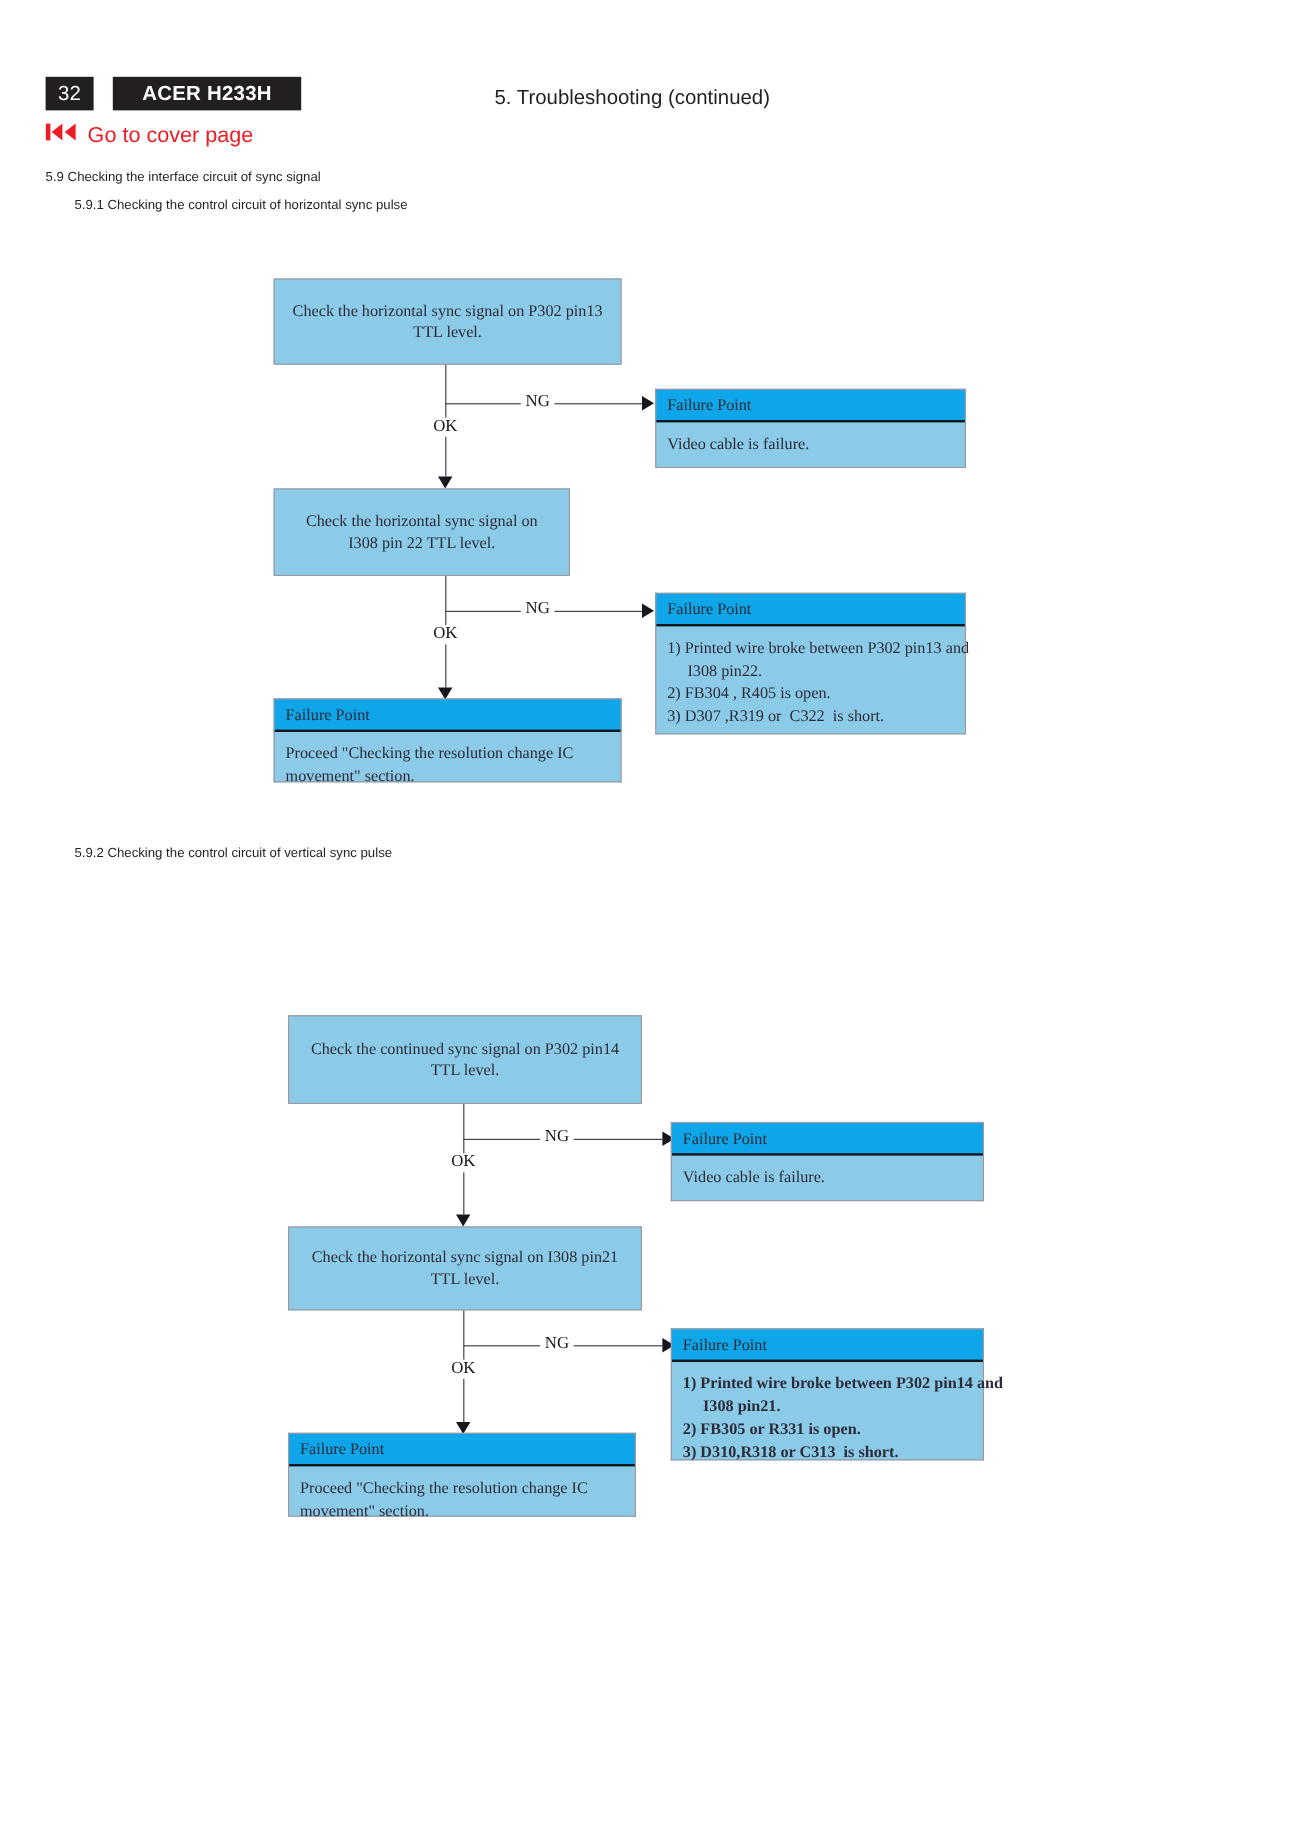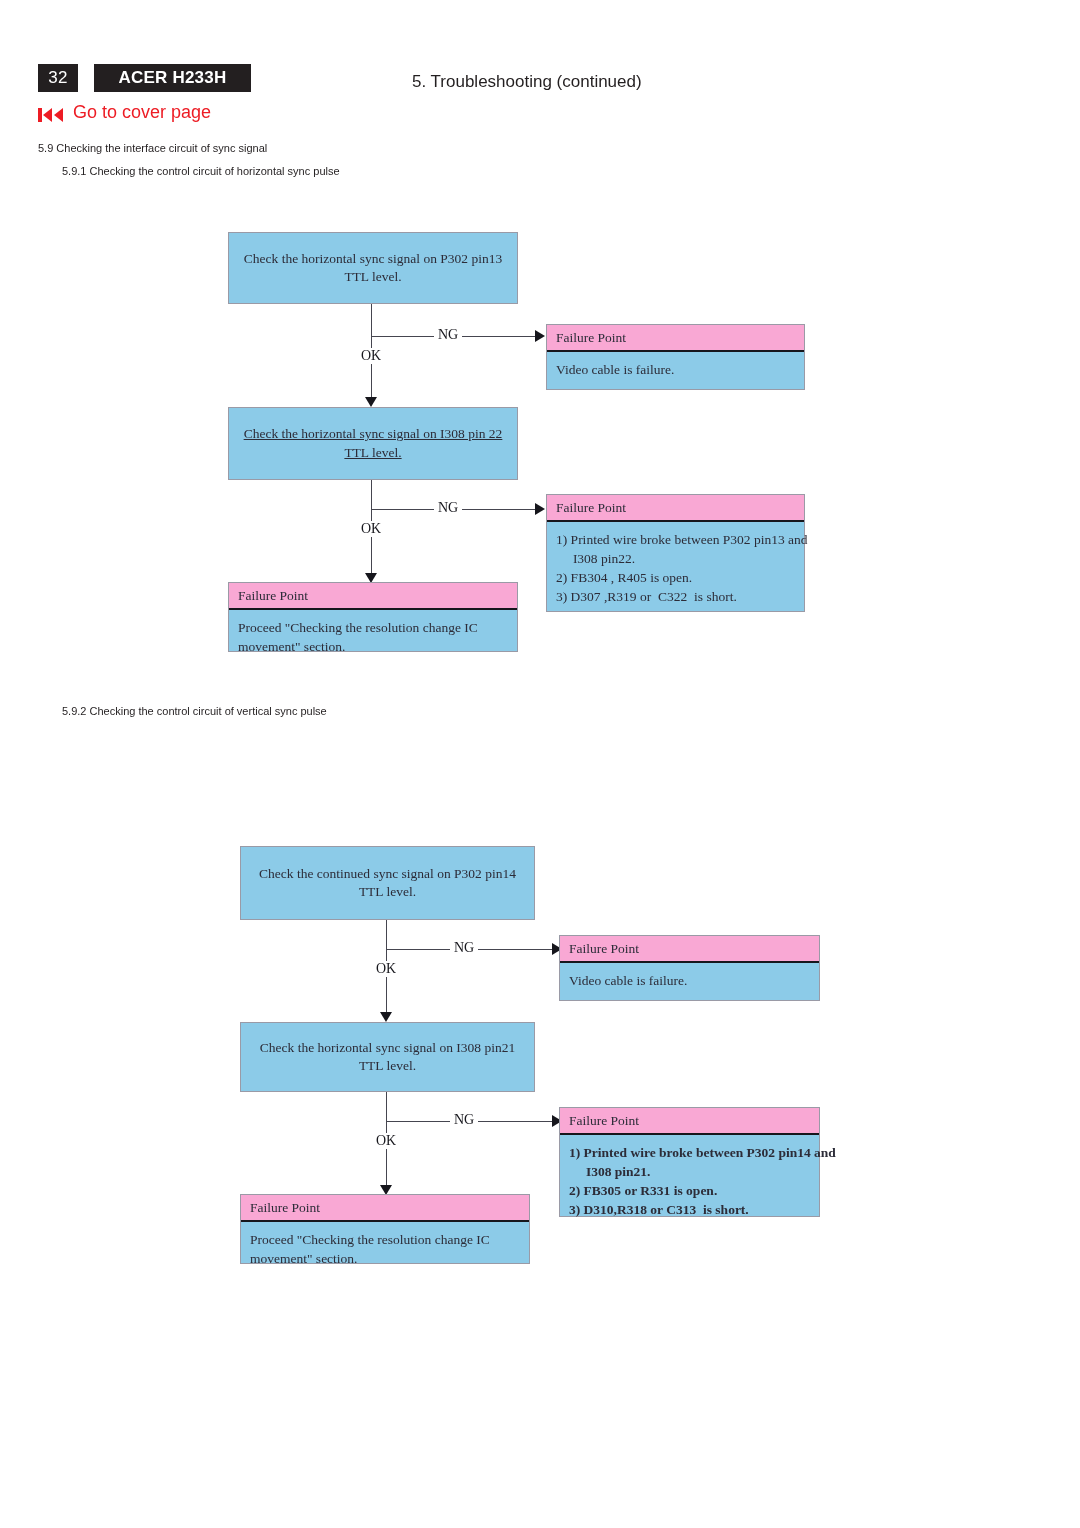--- a/index.html
+++ b/index.html
@@ -42,21 +42,21 @@
     position: absolute;
     left: 412px; top: 72px;
     font-size: 17px;
     color: #231f20;
   }
 
   .cover-link {
     position: absolute;
     left: 38px; top: 102px;
     display: flex;
-    align-items: flex-end;
+    align-items: flex-start;
     gap: 9px;
     color: #ed1c24;
     font-size: 18px;
   }
   .cover-link .ic {
     display: inline-flex;
     align-items: center;
     height: 16px;
   }
 
@@ -90,21 +90,21 @@
     line-height: 1.35;
     padding: 0 14px;
   }
   .fail {
     position: absolute;
     box-sizing: border-box;
     font-family: "Liberation Serif", serif;
     color: #2c2c38;
   }
   .fail .fp-head {
-    background: #f9a8d4;
+    background: #0ea5e9;
     border: 1px solid #9a9aa6;
     border-bottom: none;
     box-sizing: border-box;
     font-size: 13.5px;
     padding: 5px 9px 6px 9px;
     position: relative;
   }
   .fail .fp-head::after {
     content: "";
     position: absolute;
@@ -191,21 +191,21 @@
   <div class="hline" style="left:371px; top:336px; width:164px;"></div>
   <div class="arrow-right" style="left:535px; top:330px;"></div>
   <div class="edge-label" style="left:434px; top:327px;">NG</div>
   <div class="edge-label" style="left:357px; top:348px;">OK</div>
 
   <div class="fail" style="left:546px; top:324px; width:259px;">
     <div class="fp-head">Failure Point</div>
     <div class="fp-body" style="height:38px;">Video cable is failure.</div>
   </div>
 
-  <div class="box process" style="left:228px; top:407px; width:290px; height:73px;text-decoration:underline;">Check the horizontal sync signal on I308 pin 22 TTL level.</div>
+  <div class="box process" style="left:228px; top:407px; width:247px; height:73px;">Check the horizontal sync signal on I308 pin 22 TTL level.</div>
 
   <div class="vline" style="left:371px; top:480px; height:93px;"></div>
   <div class="arrow-down" style="left:365px; top:573px;"></div>
   <div class="hline" style="left:371px; top:509px; width:164px;"></div>
   <div class="arrow-right" style="left:535px; top:503px;"></div>
   <div class="edge-label" style="left:434px; top:500px;">NG</div>
   <div class="edge-label" style="left:357px; top:521px;">OK</div>
 
   <div class="fail" style="left:546px; top:494px; width:259px;">
     <div class="fp-head">Failure Point</div>

